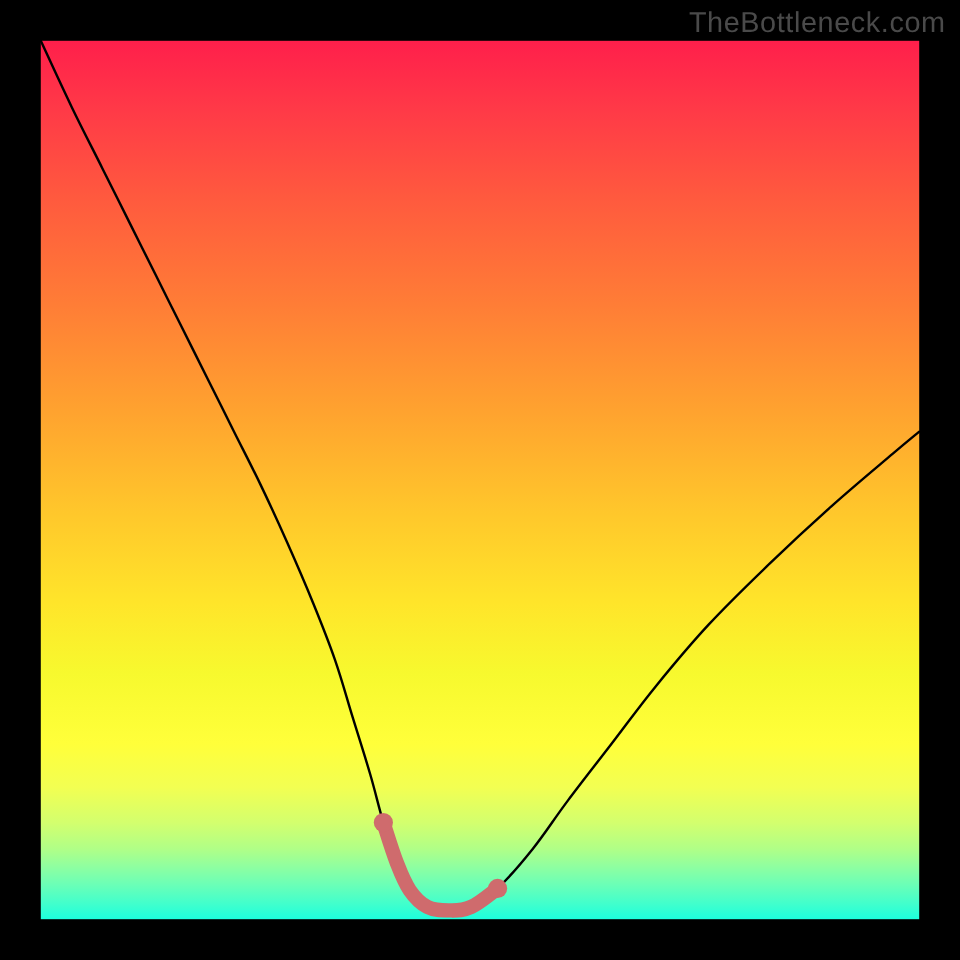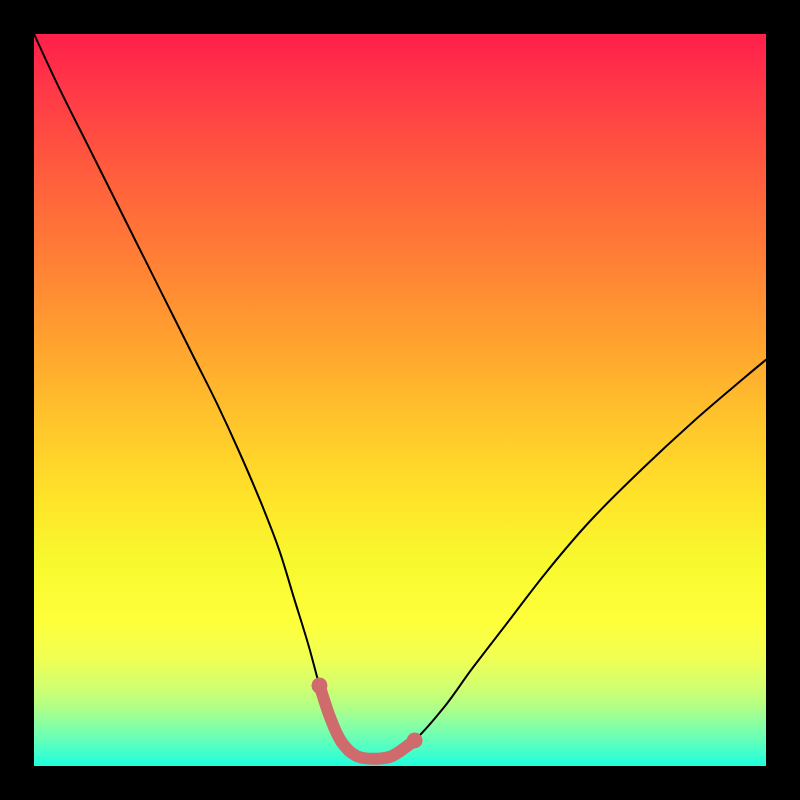--- a/index.html
+++ b/index.html
@@ -70,13 +70,14 @@
   <div class="plot-area">
     <svg class="curve" viewBox="0 0 732 732">
       <path id="main-curve" fill="none" stroke-width="2" stroke-linecap="round" stroke-linejoin="round" d="M 0.00 0.00 C 4.61 9.88, 16.40 35.79, 25.62 54.90 C 34.84 74.01, 42.68 89.01, 51.24 106.14 C 59.80 123.27, 65.29 134.25, 73.20 150.06 C 81.11 165.87, 87.25 178.17, 95.16 193.98 C 103.07 209.79, 109.21 222.09, 117.12 237.90 C 125.03 253.71, 131.17 266.01, 139.08 281.82 C 146.99 297.63, 153.13 309.93, 161.04 325.74 C 168.95 341.55, 175.09 353.19, 183.00 369.66 C 190.91 386.13, 197.05 399.45, 204.96 417.24 C 212.87 435.03, 219.67 450.69, 226.92 468.48 C 234.17 486.27, 239.29 498.93, 245.22 516.06 C 251.15 533.19, 254.59 546.51, 259.86 563.64 C 265.13 580.77, 269.89 595.41, 274.50 611.22 C 279.11 627.03, 281.53 638.30, 285.48 651.48 C 289.43 664.66, 292.51 674.27, 296.46 684.42 C 300.41 694.57, 302.83 701.12, 307.44 707.84 C 312.05 714.56, 316.15 718.72, 322.08 721.75 C 328.01 724.78, 333.79 724.68, 340.38 724.68 C 346.97 724.68, 351.43 725.05, 358.68 721.75 C 365.93 718.46, 371.42 715.08, 380.64 706.38 C 389.86 697.68, 399.38 686.62, 409.92 673.44 C 420.46 660.26, 427.34 648.99, 439.20 633.18 C 451.06 617.37, 462.62 602.73, 475.80 585.60 C 488.98 568.47, 497.91 555.81, 512.40 538.02 C 526.89 520.23, 539.19 505.23, 556.32 486.78 C 573.45 468.33, 589.11 453.33, 607.56 435.54 C 626.01 417.75, 640.35 404.43, 658.80 387.96 C 677.25 371.49, 696.86 355.24, 710.04 344.04 C 723.22 332.84, 728.05 329.03, 732.00 325.74" stroke="#000000"></path>
       <path id="valley-curve" fill="none" stroke-width="12" stroke-linecap="round" stroke-linejoin="round" d="M 285.48 651.48 C 287.46 657.41, 292.51 674.27, 296.46 684.42 C 300.41 694.57, 302.83 701.12, 307.44 707.84 C 312.05 714.56, 316.15 718.72, 322.08 721.75 C 328.01 724.78, 333.79 724.68, 340.38 724.68 C 346.97 724.68, 351.43 725.05, 358.68 721.75 C 365.93 718.46, 376.69 709.15, 380.64 706.38" stroke="#cf6b6d"></path>
       <g id="valley-dots">
           <circle cx="285.48" cy="651.48" r="8" fill="#cf6b6d"></circle>
           <circle cx="380.64" cy="706.38" r="8" fill="#cf6b6d"></circle>
         </g>
     </svg>
   </div>
+  <div class="watermark">TheBottleneck.com</div>
 </div>
 
 </body></html>

